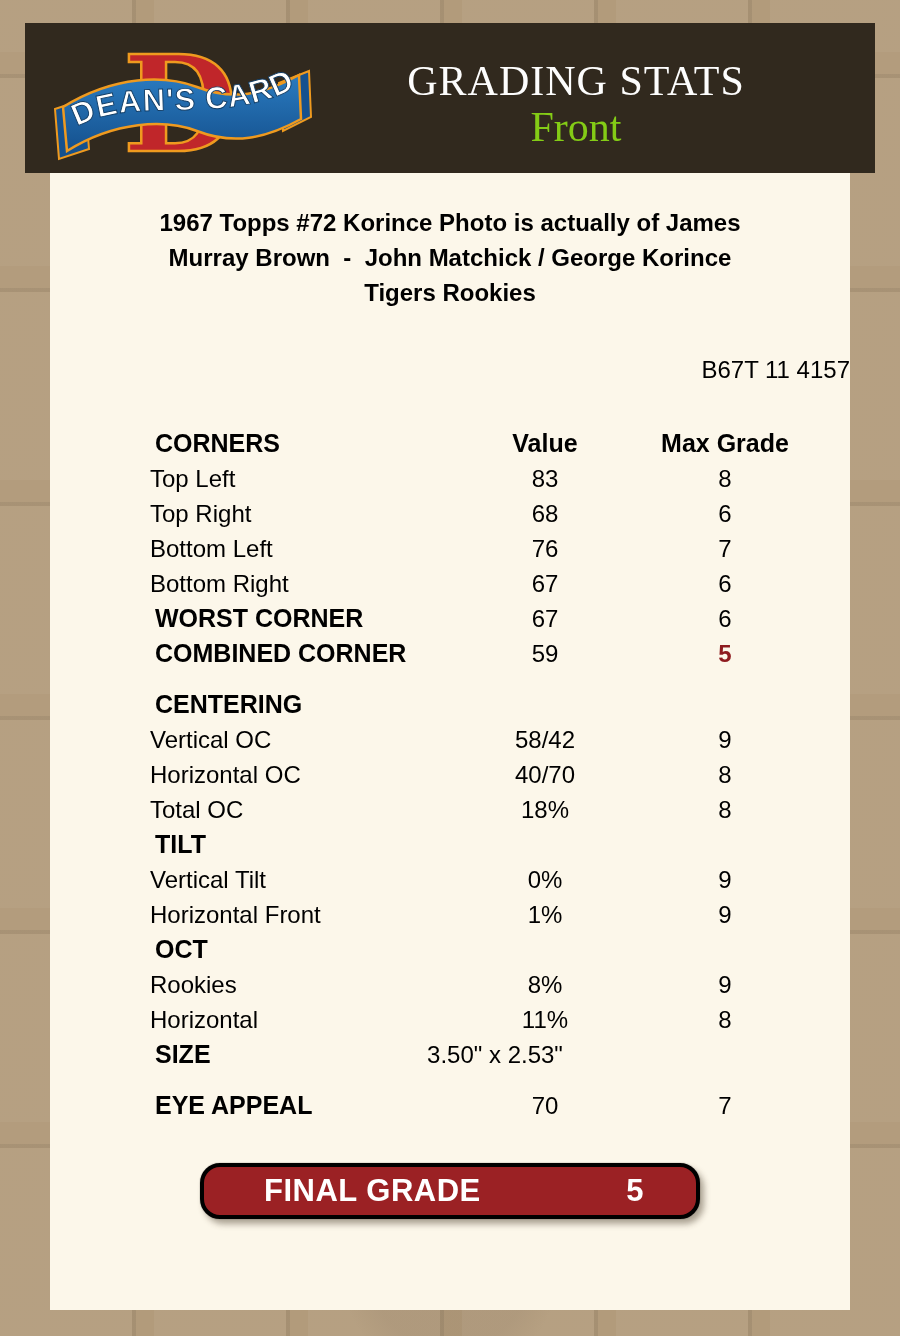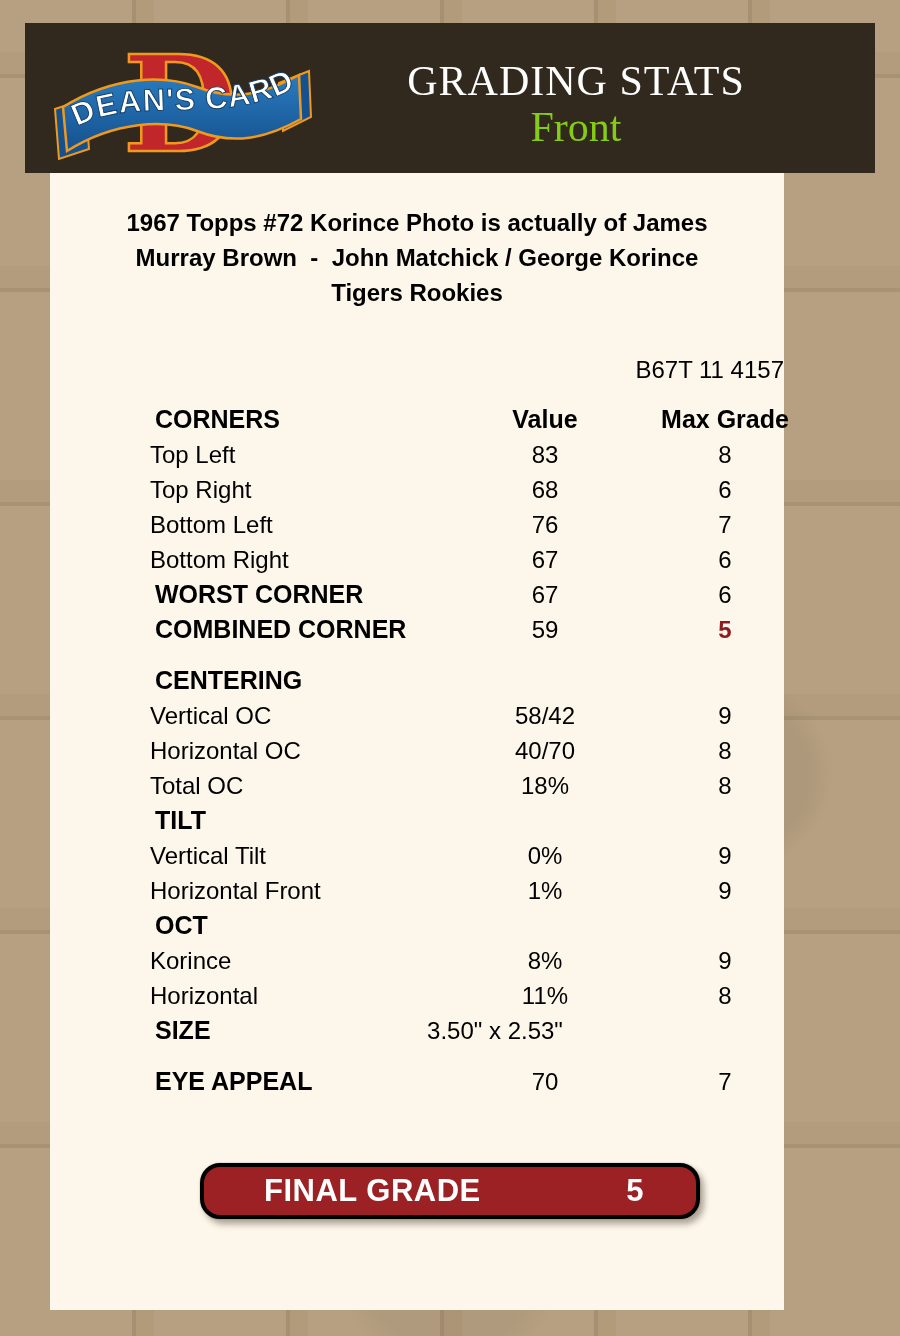--- a/index.html
+++ b/index.html
@@ -20,33 +20,33 @@
     position:absolute;left:25px;top:23px;width:850px;height:150px;
     background:#31291e;
   }
   .logo{position:absolute;left:22px;top:8px;width:272px;height:134px;}
   .head-titles{position:absolute;left:286px;top:0;width:530px;height:150px;text-align:center;font-family:Liberation Serif, serif;}
   .head-title{margin-top:34px;font-size:42px;color:#fdfdfd;letter-spacing:1px;line-height:48px;}
   .head-sub{font-size:42px;color:#84cc16;line-height:44px;}
 
   
   .panel{
-    position:absolute;left:50px;top:173px;width:734px;height:1137px;
+    position:absolute;left:50px;top:173px;width:800px;height:1137px;
     background:#fcf7ea;
   }
   .card-title{
     margin-top:32px;text-align:center;font-weight:bold;font-size:24px;line-height:35px;
   }
   .title-line{white-space:pre-wrap;}
   .card-code{
     margin-top:42px;text-align:right;font-size:24px;line-height:35px;
   }
 
   
-  .stats{margin-top:15px;}
+  .stats{margin-top:39px;}
   .row{
     display:grid;grid-template-columns:395px 200px 160px;
     height:35px;align-items:center;font-size:24px;
   }
   .row .lbl{padding-left:105px;white-space:nowrap;}
   .row.indent .lbl{padding-left:100px;}
   .row .val,.row .grd{text-align:center;}
   .row.head-row .lbl,.row.head-row .val,.row.head-row .grd{font-weight:bold;font-size:25px;}
   .row.section .lbl{font-weight:bold;font-size:25px;}
   .grd.red{color:#8e1b1f;font-weight:bold;}
@@ -176,21 +176,21 @@
       <div class="lbl">Horizontal Front</div>
       <div class="val">1%</div>
       <div class="grd">9</div>
     </div>
     <div class="row section">
       <div class="lbl">OCT</div>
       <div class="val"></div>
       <div class="grd"></div>
     </div>
     <div class="row indent">
-      <div class="lbl">Korince</div>
+      <div class="lbl">Rookies</div>
       <div class="val">8%</div>
       <div class="grd">9</div>
     </div>
     <div class="row indent">
       <div class="lbl">Horizontal</div>
       <div class="val">11%</div>
       <div class="grd">8</div>
     </div>
     <div class="row section">
       <div class="lbl">SIZE</div>

